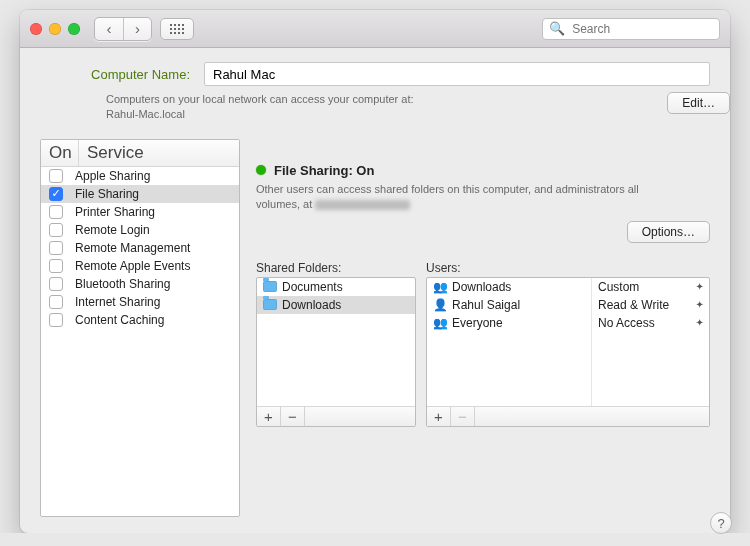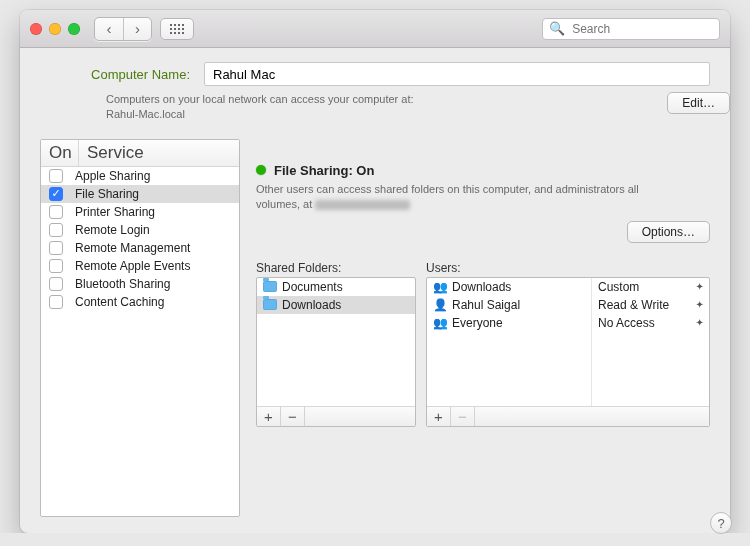--- a/index.html
+++ b/index.html
@@ -245,20 +245,24 @@
             <span class="chk"></span>
             <span>Remote Management</span>
           </div>
           <div class="svc-row">
             <span class="chk"></span>
             <span>Remote Apple Events</span>
           </div>
           <div class="svc-row">
             <span class="chk"></span>
             <span>Bluetooth Sharing</span>
+          </div>
+          <div class="svc-row">
+            <span class="chk"></span>
+            <span>Internet Sharing</span>
           </div>
           <div class="svc-row">
             <span class="chk"></span>
             <span>Content Caching</span>
           </div>
         </div>
     </div>
 
     <div class="right">
       <div class="statusline">

